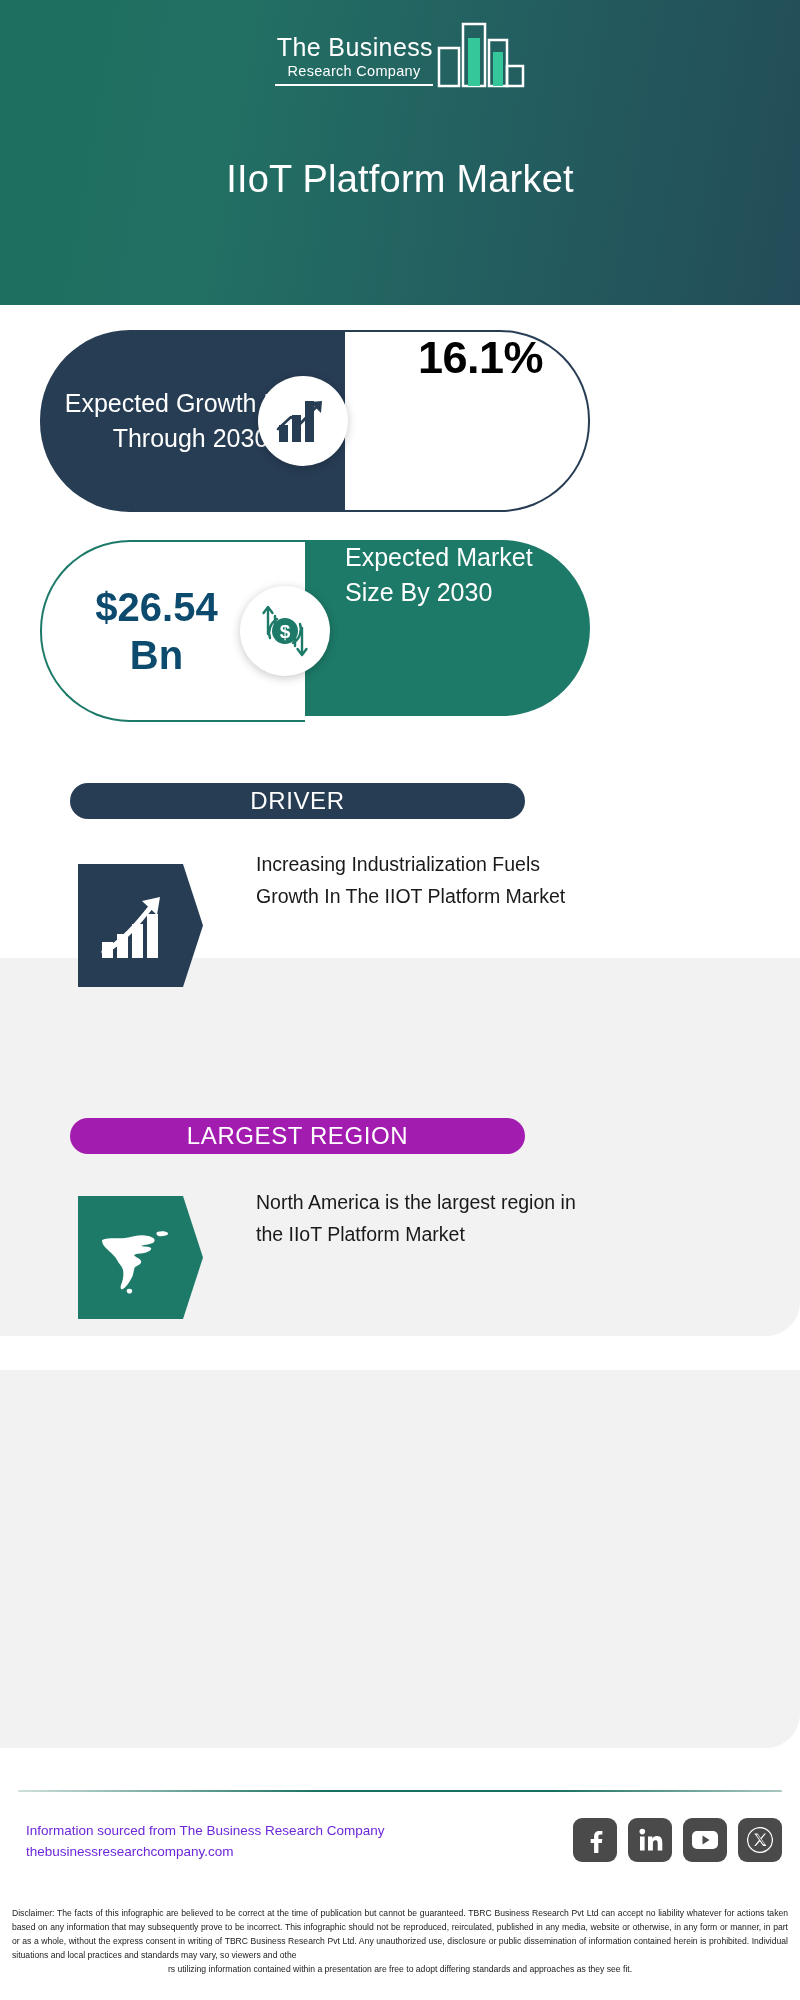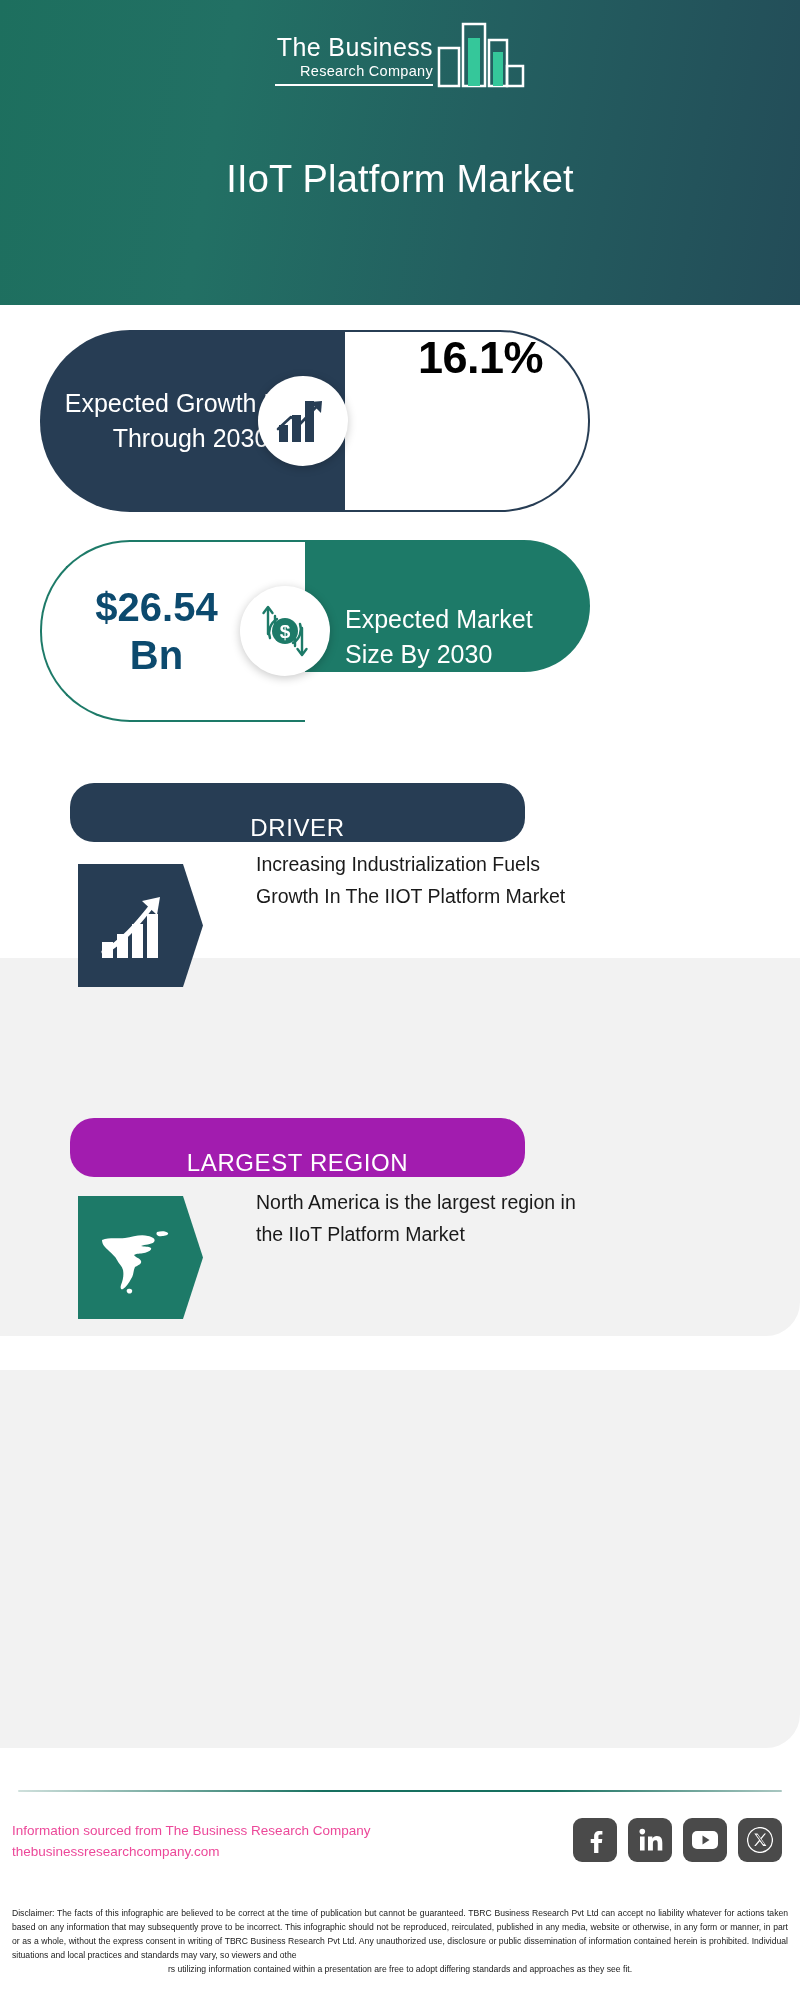--- a/index.html
+++ b/index.html
@@ -21,21 +21,21 @@
     position: absolute; left: 0; top: 22px; width: 800px;
     display: flex; justify-content: center; align-items: flex-end; gap: 4px;
   }
   .logo-text { text-align: right; padding-bottom: 4px; }
   .logo-line1 {
     color: #ffffff; font-size: 25px; letter-spacing: .4px; line-height: 28px;
     font-weight: 400;
   }
   .logo-line2 {
     color: #ffffff; font-size: 14.5px; letter-spacing: .3px; line-height: 18px;
-    font-weight: 400; margin-top: 1px;
+    font-weight: 400; margin-top: 1px; text-align: center;
   }
   .logo-underline {
     width: 158px; height: 2px; background: #ffffff; margin-top: 4px; margin-left: auto;
   }
   .logo-bars { position: relative; width: 88px; height: 66px; margin-bottom: 2px; }
 
   .title {
     position: absolute; left: 0; top: 158px; width: 800px; text-align: center;
     color: #ffffff; font-size: 38px; font-weight: 400; letter-spacing: .2px;
   }
@@ -72,23 +72,23 @@
     position: absolute; left: 0; top: 0; width: 265px; height: 182px;
     background: #ffffff; border: 2px solid #1d7a68; border-right: none;
     border-radius: 90px 0 0 90px;
     display: flex; align-items: center; justify-content: center;
   }
   .stat2-value {
     color: #0c4a6e; font-size: 40px; font-weight: bold; line-height: 48px;
     text-align: center; padding-right: 34px;
   }
   .stat2-right {
-    position: absolute; left: 265px; top: 0; width: 285px; height: 132px;
+    position: absolute; left: 265px; top: 0; width: 285px; height: 176px;
     background: #1d7a68; border-radius: 0 90px 90px 0;
-    display: flex; align-items: flex-end; justify-content: center;
+    display: flex; align-items: flex-start; justify-content: center;
   }
   .stat2-right-text {
     color: #ffffff; font-size: 25px; line-height: 35px; text-align: left;
     padding-left: 40px; padding-right: 10px;
   }
 
   .badge-circle {
     position: absolute; width: 90px; height: 90px; border-radius: 50%;
     background: #ffffff; box-shadow: 0 2px 10px rgba(0,0,0,.22);
     display: flex; align-items: center; justify-content: center; z-index: 5;
@@ -98,22 +98,22 @@
 
   
   .panel {
     position: absolute; left: 0; width: 800px; background: #f2f2f2;
     border-radius: 0 0 34px 0;
   }
   .panel-driver { top: 958px; height: 378px; }
   .panel-region { top: 1370px; height: 378px; }
 
   .pill {
-    position: absolute; left: 70px; height: 59px; width: 455px;
-    border-radius: 24px; display: flex; align-items: flex-end; justify-content: center;
+    position: absolute; left: 70px; height: 36px; width: 455px;
+    border-radius: 24px; display: flex; align-items: center; justify-content: center;
     color: #ffffff; font-size: 24px; letter-spacing: .6px;
   }
   .pill-driver { top: 783px; background: #273d54; }
   .pill-region { top: 1118px; background: #a21caf; }
 
   .sec-icon {
     position: absolute; left: 78px; width: 125px; height: 123px;
     clip-path: polygon(0 0, 84% 0, 100% 50%, 84% 100%, 0 100%);
     display: flex; align-items: center; justify-content: center;
   }
@@ -127,22 +127,22 @@
   .sec-text-driver { top: 848px; }
   .sec-text-region { top: 1186px; }
 
   
   .divider {
     position: absolute; left: 18px; top: 1790px; width: 764px; height: 2px;
     background: linear-gradient(90deg, #cfe0dc 0%, #17705f 40%, #17705f 70%, #a9c7c1 100%);
     border-radius: 2px;
   }
   .foot-text {
-    position: absolute; left: 12px; top: 1820px;
-    color: #ec4899; font-size: 13.5px; line-height: 21px;
+    position: absolute; left: 26px; top: 1820px;
+    color: #6d28d9; font-size: 13.5px; line-height: 21px;
   }
   .socials {
     position: absolute; right: 18px; top: 1818px;
     display: flex; gap: 11px; align-items: center;
   }
   .soc {
     width: 44px; height: 44px; border-radius: 9px; background: #4a4a4a;
     display: flex; align-items: center; justify-content: center;
   }
   .disclaimer {

